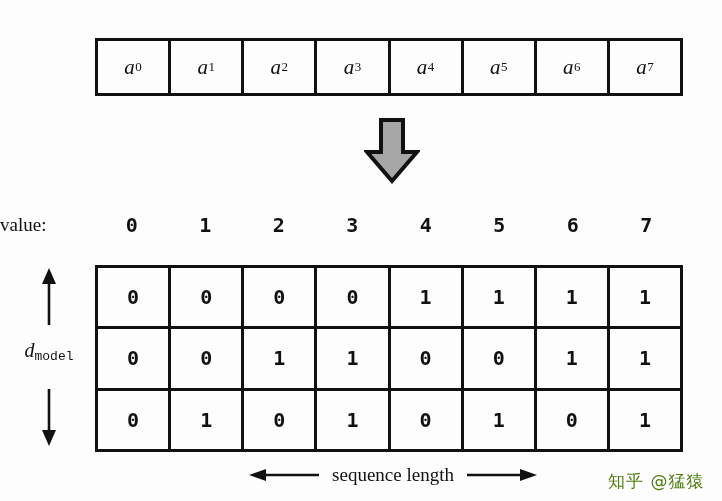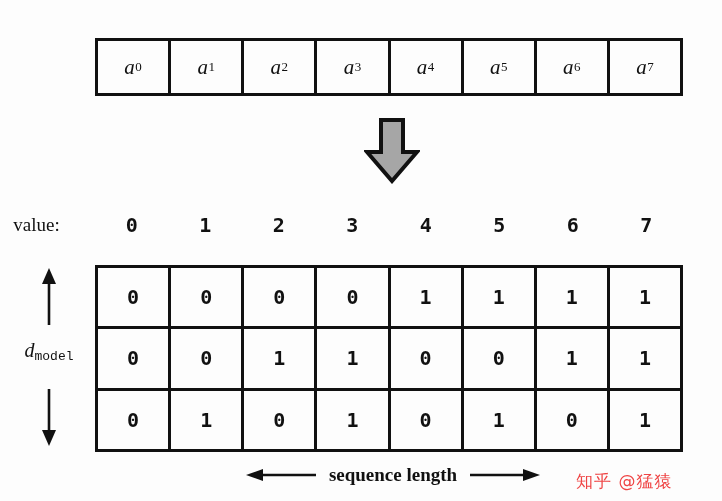--- a/index.html
+++ b/index.html
@@ -76,21 +76,21 @@
     position: absolute;
     left: 0px;
     top: 208px;
     width: 683px;
     height: 34px;
     display: flex;
     align-items: center;
   }
   #value-label {
     width: 95px;
-    text-align: center;
+    text-align: left;
     padding-right: 22px;
     box-sizing: border-box;
     font-size: 19px;
     color: #111;
   }
   #value-cells {
     width: 588px;
     display: flex;
   }
   #value-cells .vcell {
@@ -173,38 +173,37 @@
   
   #seqlen-group {
     position: absolute;
     left: 228px;
     top: 460px;
     width: 330px;
     height: 30px;
     display: flex;
     align-items: center;
     justify-content: center;
-    font-weight: bold;
   }
   #seqlen-text {
     font-size: 19px;
     color: #111;
     white-space: nowrap;
     padding: 0 11px;
   }
   .hax { width: 74px; height: 16px; flex: 0 0 auto; }
 
   
   #watermark {
     position: absolute;
-    left: 576px;
+    left: 608px;
     top: 470px;
     font-family: "DejaVu Sans", "Liberation Sans", sans-serif;
     font-size: 17px;
-    color: #ef4444;
+    color: #4d7c0f;
     letter-spacing: 1px;
     white-space: nowrap;
   }
 </style>
 </head>
 <body>
 
 <div id="diagram">
 
   <div class="grid" id="top-grid">

